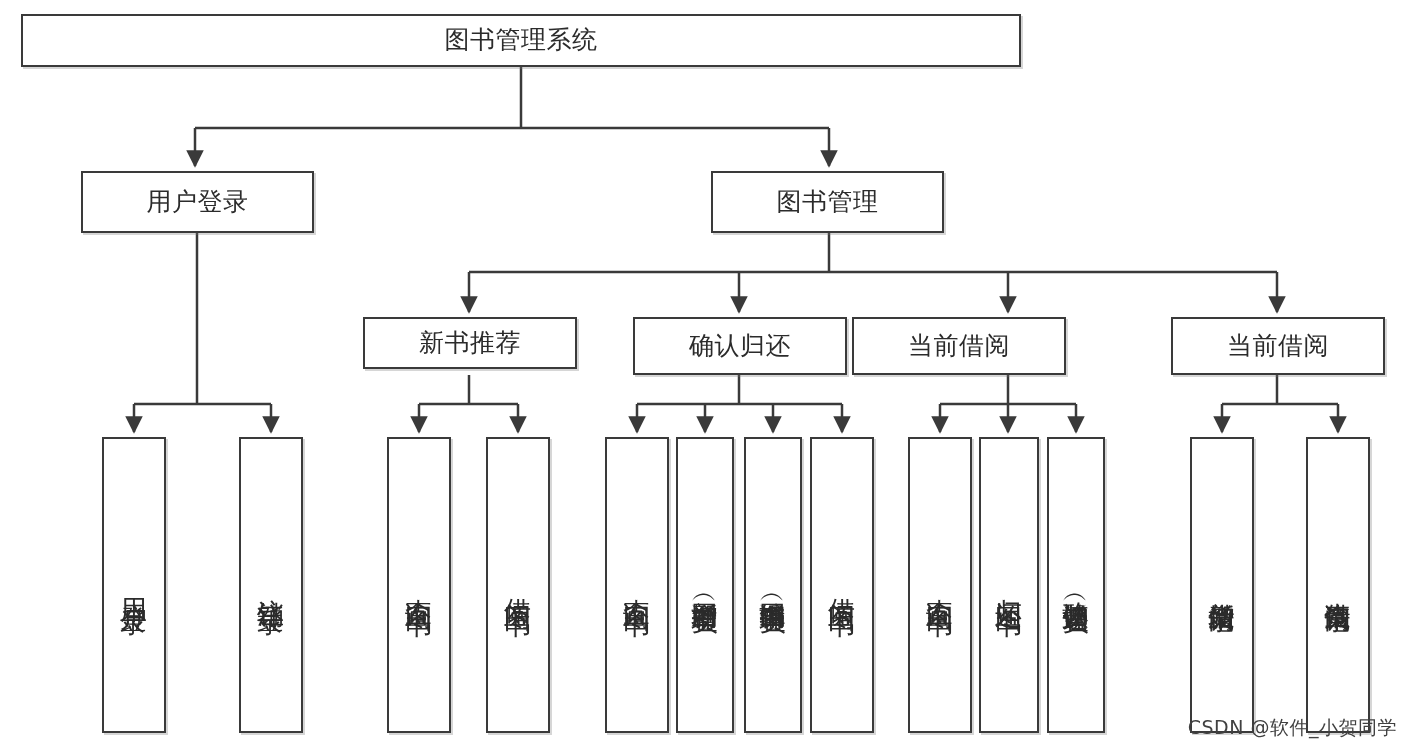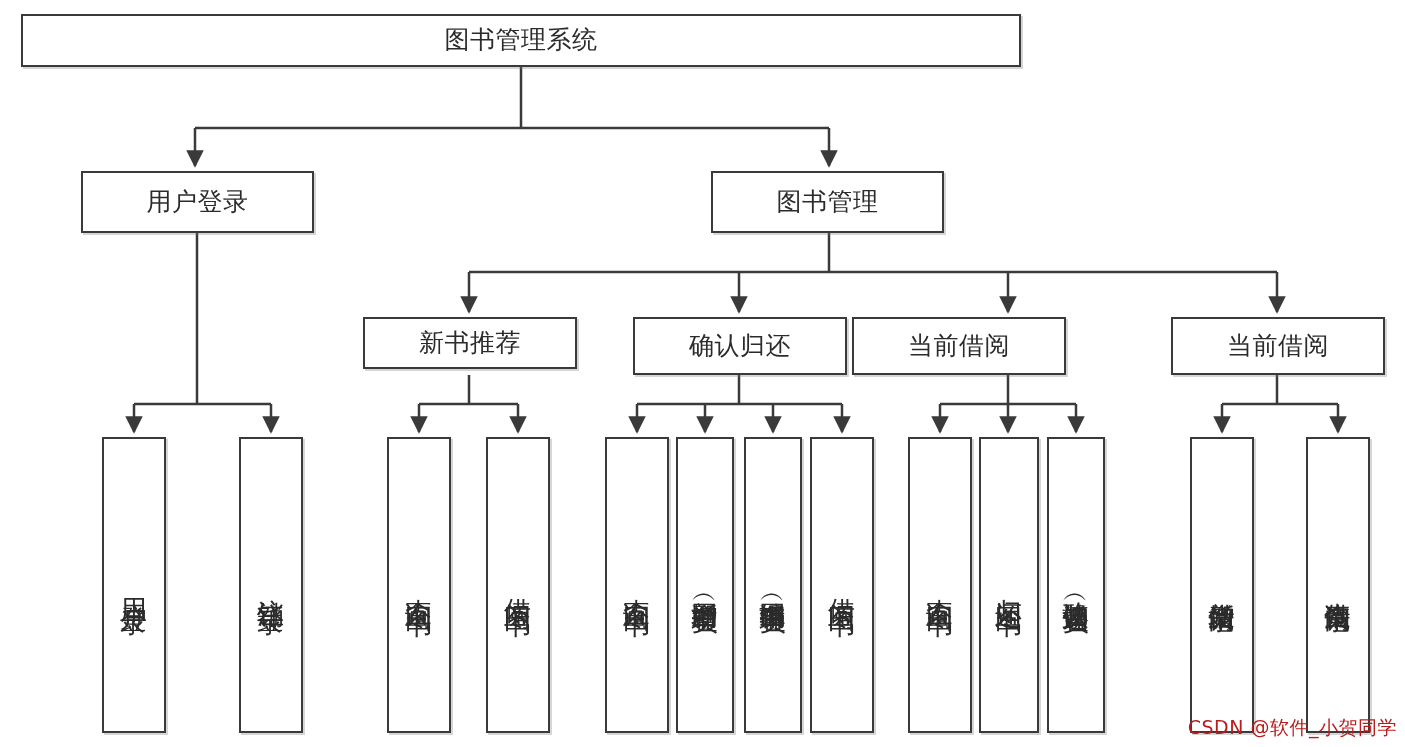--- a/index.html
+++ b/index.html
@@ -60,21 +60,21 @@
   }
   .node-v.tight .node-label {
     letter-spacing: 1px;
     font-size: 26px;
   }
   #watermark {
     position: absolute;
     right: 8px;
     bottom: 6px;
     font-size: 19px;
-    color: #b91c1c;
+    color: #404040;
     letter-spacing: 0.5px;
     white-space: nowrap;
     pointer-events: none;
   }
 </style>
 </head>
 <body>
 
 <div id="diagram-root">
 

